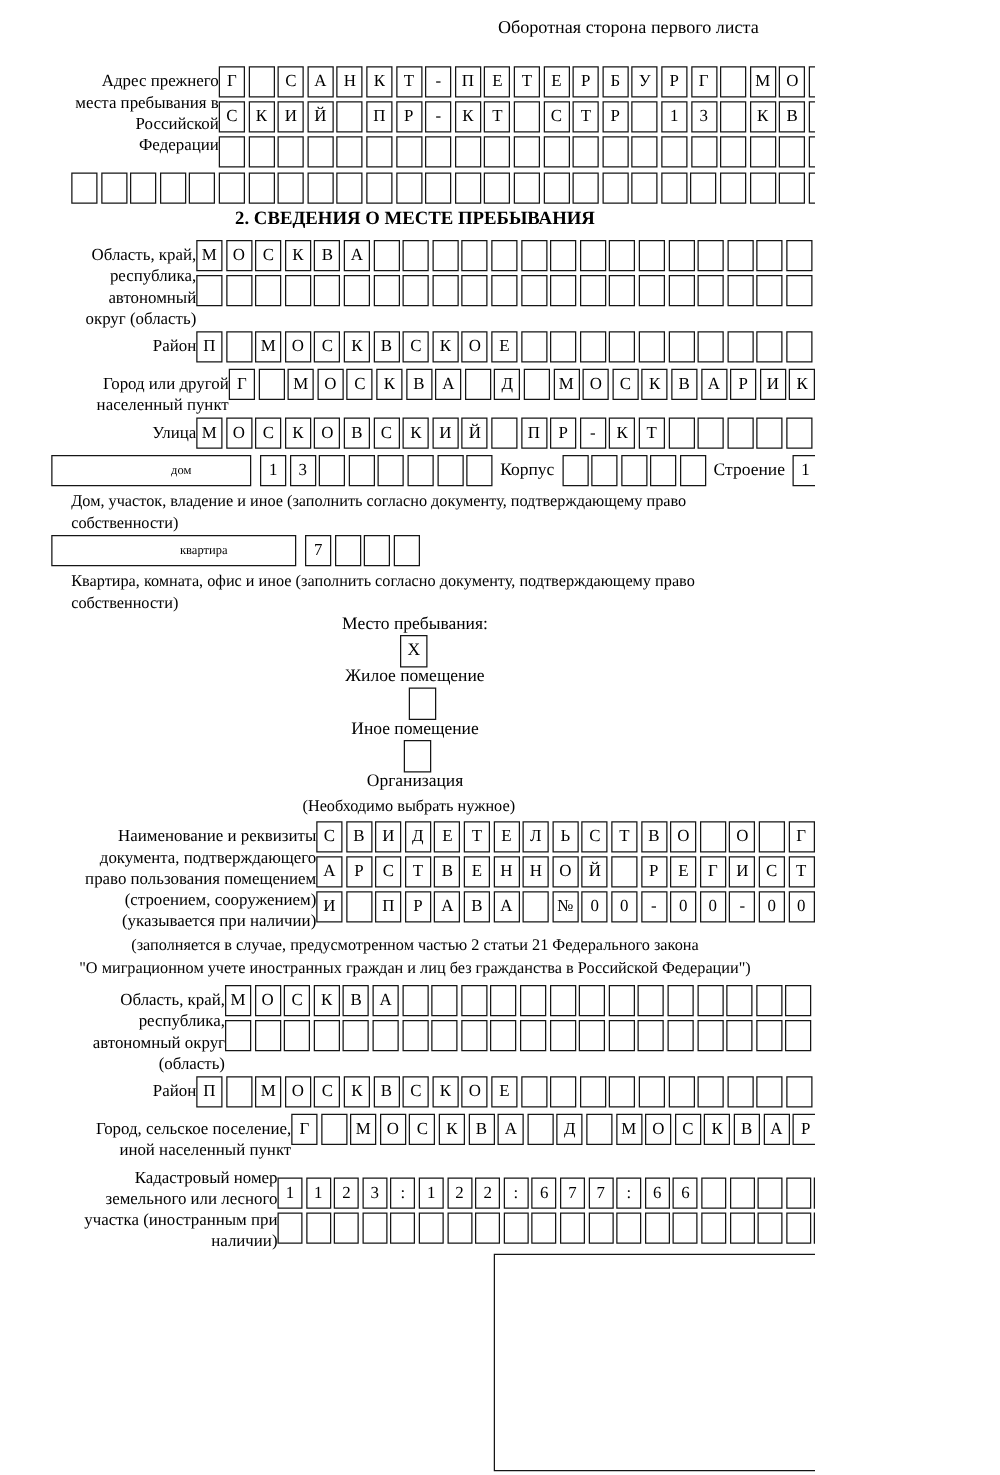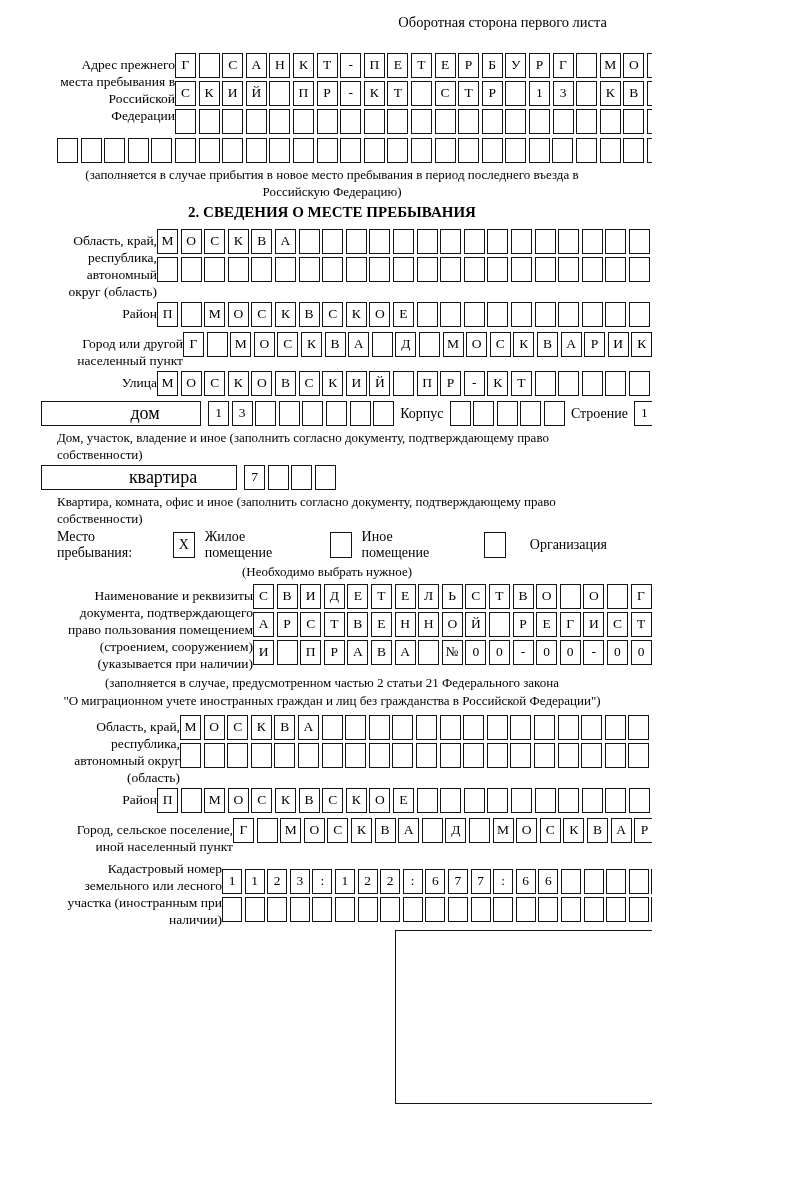--- a/index.html
+++ b/index.html
@@ -22,26 +22,26 @@
     font-size:13.5px;line-height:21px;overflow:hidden;
   }
   .compact .cell{width:20px;}
   .note{font-size:13px;text-align:center;margin-bottom:4px;line-height:17px;}
   .note-left{font-size:13px;text-align:left;margin-bottom:2px;line-height:17px;}
   .sec-title{text-align:center;font-weight:bold;font-size:15px;margin:4px 0 8px;}
   .inline-row{display:flex;align-items:center;margin-bottom:3px;}
   .named-box{
     box-sizing:border-box;height:25px;border:1.6px solid #151515;
     display:flex;align-items:center;justify-content:center;
-    font-size:18px;flex:0 0 auto;margin-left:-16px;padding-left:48px;
+    font-size:10px;flex:0 0 auto;margin-left:-16px;padding-left:48px;
   }
   .bx-dom{width:160px;margin-right:7px;}
   .bx-kv{width:196px;margin-right:7px;}
   .inline-label{font-size:14px;margin:0 6px;white-space:nowrap;}
-  .mesto-row{display:flex;align-items:center;font-size:14px;margin:2px 0 0;}
+  .mesto-row{display:flex;align-items:center;font-size:14px;margin:2px 0 0;flex-direction:column;}
   .checkbox{
     box-sizing:border-box;width:22px;height:26px;border:1.6px solid #151515;
     text-align:center;line-height:23px;font-size:14px;flex:0 0 auto;
     margin:0 10px 0 8px;
   }
   .mesto-note{font-size:13px;margin:2px 0 2px 185px;line-height:17px;}
   .fact-title{text-align:center;font-weight:bold;font-size:14.5px;margin:8px 0 6px;}
   .fact-note{font-size:13px;text-align:center;line-height:18px;}
   .pad-top{padding-top:12px;}
   .stamp-box{
@@ -165,21 +165,20 @@
       <span class="cell"></span>
       <span class="cell"></span>
       <span class="cell"></span>
       <span class="cell"></span>
       <span class="cell"></span>
       <span class="cell"></span>
       <span class="cell"></span>
       <span class="cell"></span>
       <span class="cell"></span>
     </div>
-  <div class="note">(заполняется в случае прибытия в новое место пребывания в период последнего въезда в Российскую Федерацию)</div>
 
   <div class="sec-title">2. СВЕДЕНИЯ О МЕСТЕ ПРЕБЫВАНИЯ</div>
 
   <div class="fblock">
     <div class="flabel w100">Область, край, республика, автономный округ (область)</div>
     <div class="rows">
       <div class="cellrow">
           <span class="cell">М</span>
           <span class="cell">О</span>
           <span class="cell">С</span>

